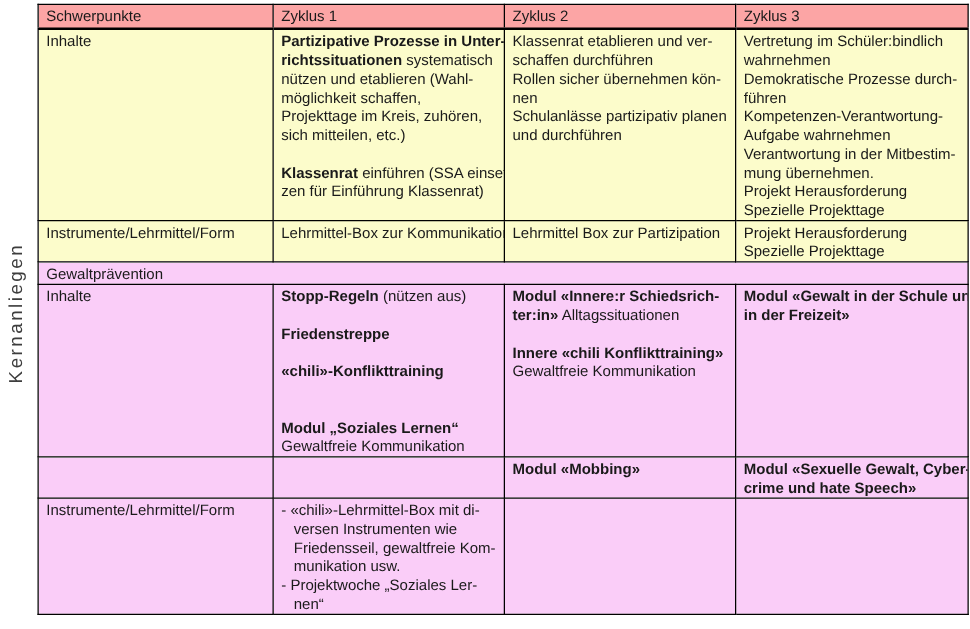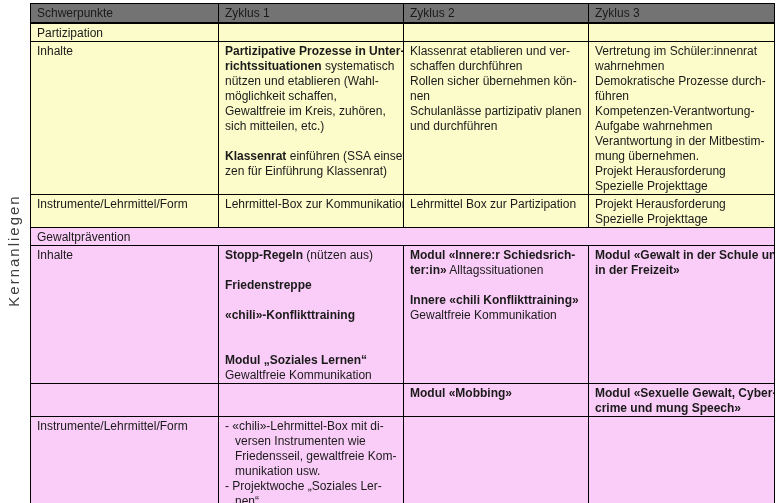--- a/index.html
+++ b/index.html
@@ -40,21 +40,21 @@
   .grid td,.grid th{
     border:1px solid var(--border);
     vertical-align:top;
     text-align:left;
     font-weight:normal;
     font-size:12px;
     line-height:15px;
     padding:2px 4px 0 6px;
     overflow:hidden;
   }
-  .grid tr.hdr th{background:#737373;height:19px;border-bottom:2px solid var(--border);margin-top:44px;}
+  .grid tr.hdr th{background:#fca5a5;height:19px;border-bottom:2px solid var(--border);margin-top:44px;}
   .grid td.y{background:var(--yellow);}
   .grid td.p{background:var(--pink);}
   tr.sec td{height:13px;}
   tr.in1 td{height:147px;}
   tr.ins1 td{height:29px;}
   tr.in2 td{height:132px;}
   tr.ex td{height:28px;}
   tr.ins2 td{height:89px;}
   .ln{white-space:nowrap;}
   .ln .b{font-weight:bold;}
@@ -78,50 +78,44 @@
     </colgroup>
 
     <tbody>
         <tr class="hdr">
       <th>Schwerpunkte</th>
       <th>Zyklus 1</th>
       <th>Zyklus 2</th>
       <th>Zyklus 3</th>
     </tr>
 
-    <tr class="sec">
-      <td class="y">Partizipation</td>
-      <td class="y"></td>
-      <td class="y"></td>
-      <td class="y"></td>
-    </tr>
 
     <tr class="in1">
       <td class="y">Inhalte</td>
       <td class="y">
             <div class="ln"><span class="b">Partizipative Prozesse in Unter-</span></div>
             <div class="ln"><span class="b">richtssituationen</span><span> systematisch</span></div>
             <div class="ln"><span>nützen und etablieren (Wahl-</span></div>
             <div class="ln"><span>möglichkeit schaffen,</span></div>
-            <div class="ln"><span>Gewaltfreie im Kreis, zuhören,</span></div>
+            <div class="ln"><span>Projekttage im Kreis, zuhören,</span></div>
             <div class="ln"><span>sich mitteilen, etc.)</span></div>
             <div class="ln">&nbsp;</div>
             <div class="ln"><span class="b">Klassenrat</span><span> einführen (SSA einset-</span></div>
             <div class="ln"><span>zen für Einführung Klassenrat)</span></div>
           </td>
       <td class="y">
             <div class="ln"><span>Klassenrat etablieren und ver-</span></div>
             <div class="ln"><span>schaffen durchführen</span></div>
             <div class="ln"><span>Rollen sicher übernehmen kön-</span></div>
             <div class="ln"><span>nen</span></div>
             <div class="ln"><span>Schulanlässe partizipativ planen</span></div>
             <div class="ln"><span>und durchführen</span></div>
           </td>
       <td class="y">
-            <div class="ln"><span>Vertretung im Schüler:innenrat</span></div>
+            <div class="ln"><span>Vertretung im Schüler:bindlich</span></div>
             <div class="ln"><span>wahrnehmen</span></div>
             <div class="ln"><span>Demokratische Prozesse durch-</span></div>
             <div class="ln"><span>führen</span></div>
             <div class="ln"><span>Kompetenzen-Verantwortung-</span></div>
             <div class="ln"><span>Aufgabe wahrnehmen</span></div>
             <div class="ln"><span>Verantwortung in der Mitbestim-</span></div>
             <div class="ln"><span>mung übernehmen.</span></div>
             <div class="ln"><span>Projekt Herausforderung</span></div>
             <div class="ln"><span>Spezielle Projekttage</span></div>
           </td>
@@ -172,21 +166,21 @@
     </tr>
 
     <tr class="ex">
       <td class="p"></td>
       <td class="p"></td>
       <td class="p">
             <div class="ln"><span class="b">Modul «Mobbing»</span></div>
           </td>
       <td class="p">
             <div class="ln"><span class="b">Modul «Sexuelle Gewalt, Cyber-</span></div>
-            <div class="ln"><span class="b">crime und mung Speech»</span></div>
+            <div class="ln"><span class="b">crime und hate Speech»</span></div>
           </td>
     </tr>
 
     <tr class="ins2">
       <td class="p">Instrumente/Lehrmittel/Form</td>
       <td class="p">
             <div class="ln"><span>- «chili»-Lehrmittel-Box mit di-</span></div>
             <div class="ln ind"><span>versen Instrumenten wie</span></div>
             <div class="ln ind"><span>Friedensseil, gewaltfreie Kom-</span></div>
             <div class="ln ind"><span>munikation usw.</span></div>

